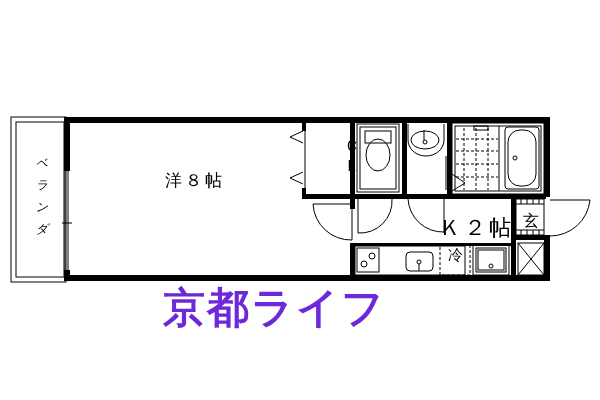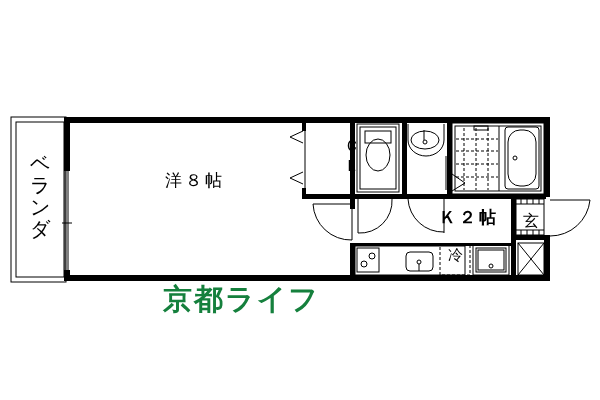--- a/index.html
+++ b/index.html
@@ -1,25 +1,25 @@
 <!DOCTYPE html>
 <html><head>
 <meta charset="utf-8">
 <style>
   html, body { margin:0; padding:0; background:#ffffff; }
   body { width:600px; height:400px; overflow:hidden; position:relative; font-family:"DejaVu Sans", sans-serif; }
   #plan { position:absolute; left:0; top:0; width:600px; height:400px; }
   .lbl { position:absolute; color:#000; font-family:"DejaVu Sans", sans-serif; white-space:nowrap; line-height:1; }
   .room-main { left:165px; top:172px; font-size:17px; letter-spacing:3px; }
-  .veranda { left:30px; top:152px; font-size:20px; width:18px; white-space:normal; word-break:break-all; line-height:22px; text-align:left; }
+  .veranda { left:30px; top:152px; font-size:12px; width:18px; white-space:normal; word-break:break-all; line-height:22px; text-align:right;font-style:italic; }
   .cl { left:324px; top:136px; font-size:16px; width:14px; white-space:normal; line-height:20px; text-align:center;margin-left:20px; }
-  .kitchen { left:439px; top:209px; font-size:17px; letter-spacing:3px;font-weight:bold; }
+  .kitchen { left:439px; top:217px; font-size:22px; letter-spacing:3px; }
   .genkan { left:523px; top:213px; font-size:16px; }
   .fridge { left:448px; top:248px; font-size:15px; }
-  .watermark { position:absolute; left:163px; top:280px; font-size:29px; font-weight:bold; color:#15803d; letter-spacing:2px; font-family:"DejaVu Sans", sans-serif; }
+  .watermark { position:absolute; left:163px; top:280px; font-size:42px; font-weight:bold; color:#6d28d9; letter-spacing:2px; font-family:"DejaVu Sans", sans-serif; }
 </style>
 </head>
 <body>
 
 <svg id="plan" viewBox="0 0 600 400" xmlns="http://www.w3.org/2000/svg">
   <g fill="none" stroke="#000" stroke-width="1">
 
     <g>
       <rect x="11" y="117" width="55" height="165"></rect>
       <rect x="16" y="122" width="48" height="155"></rect>

